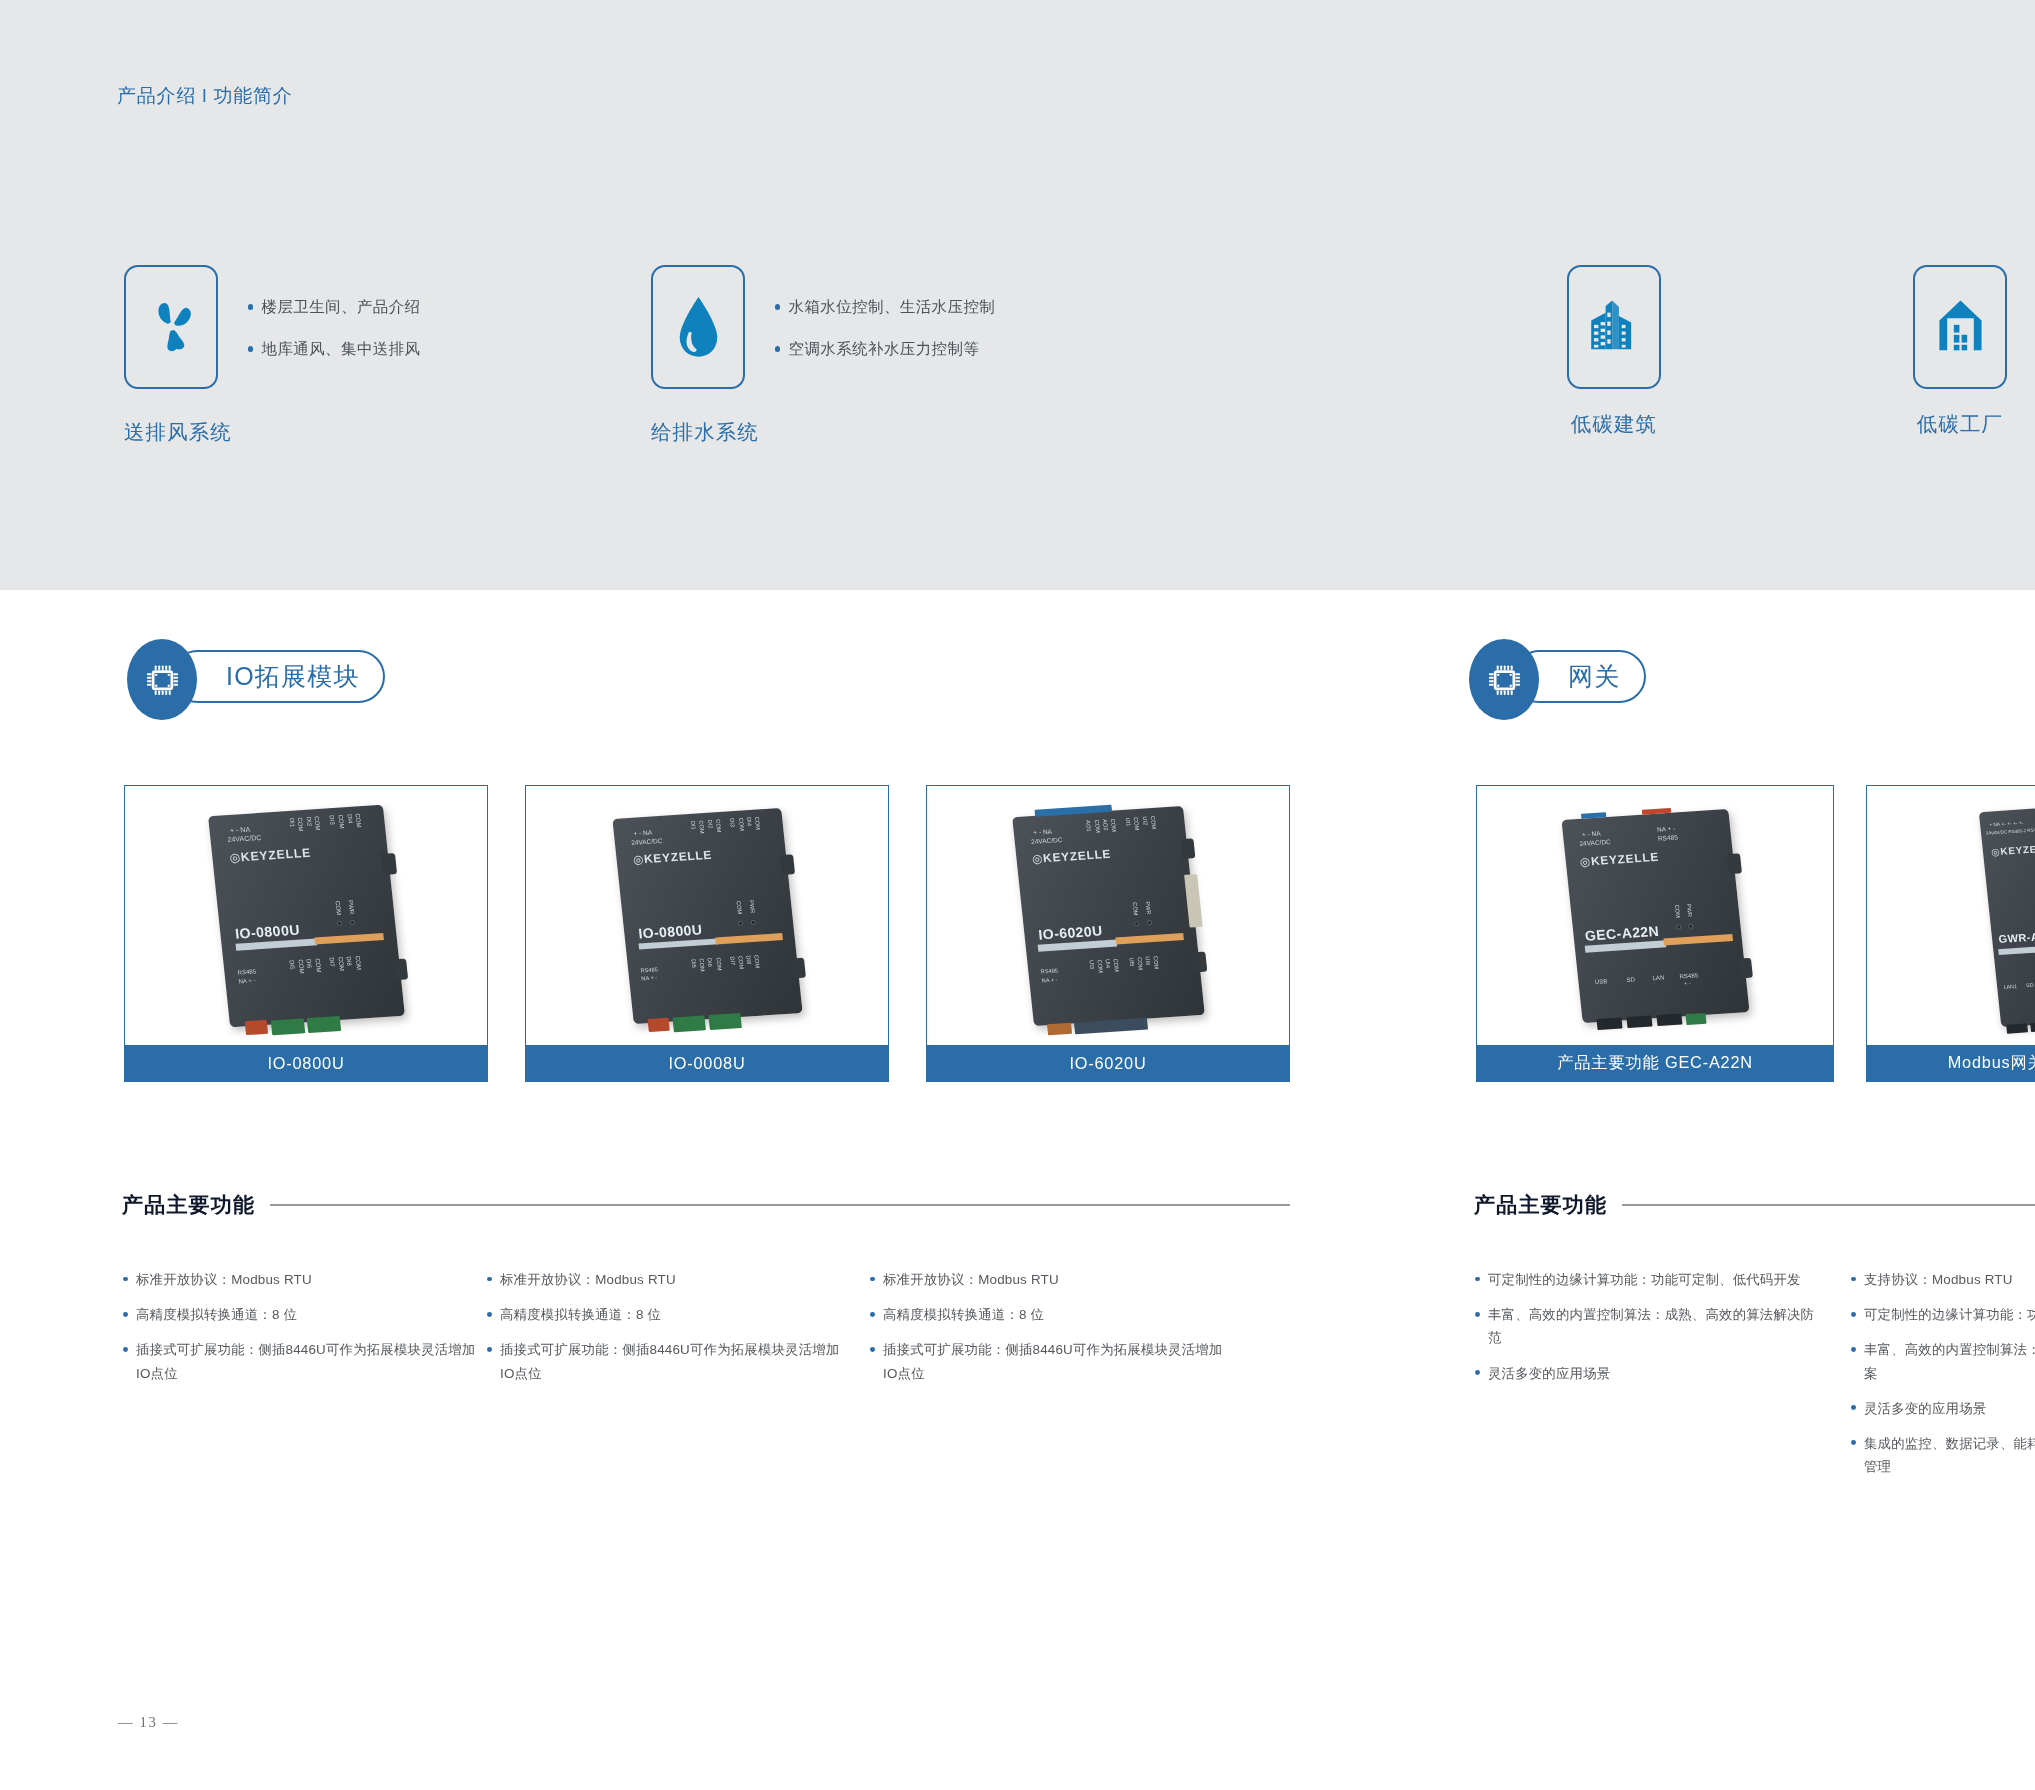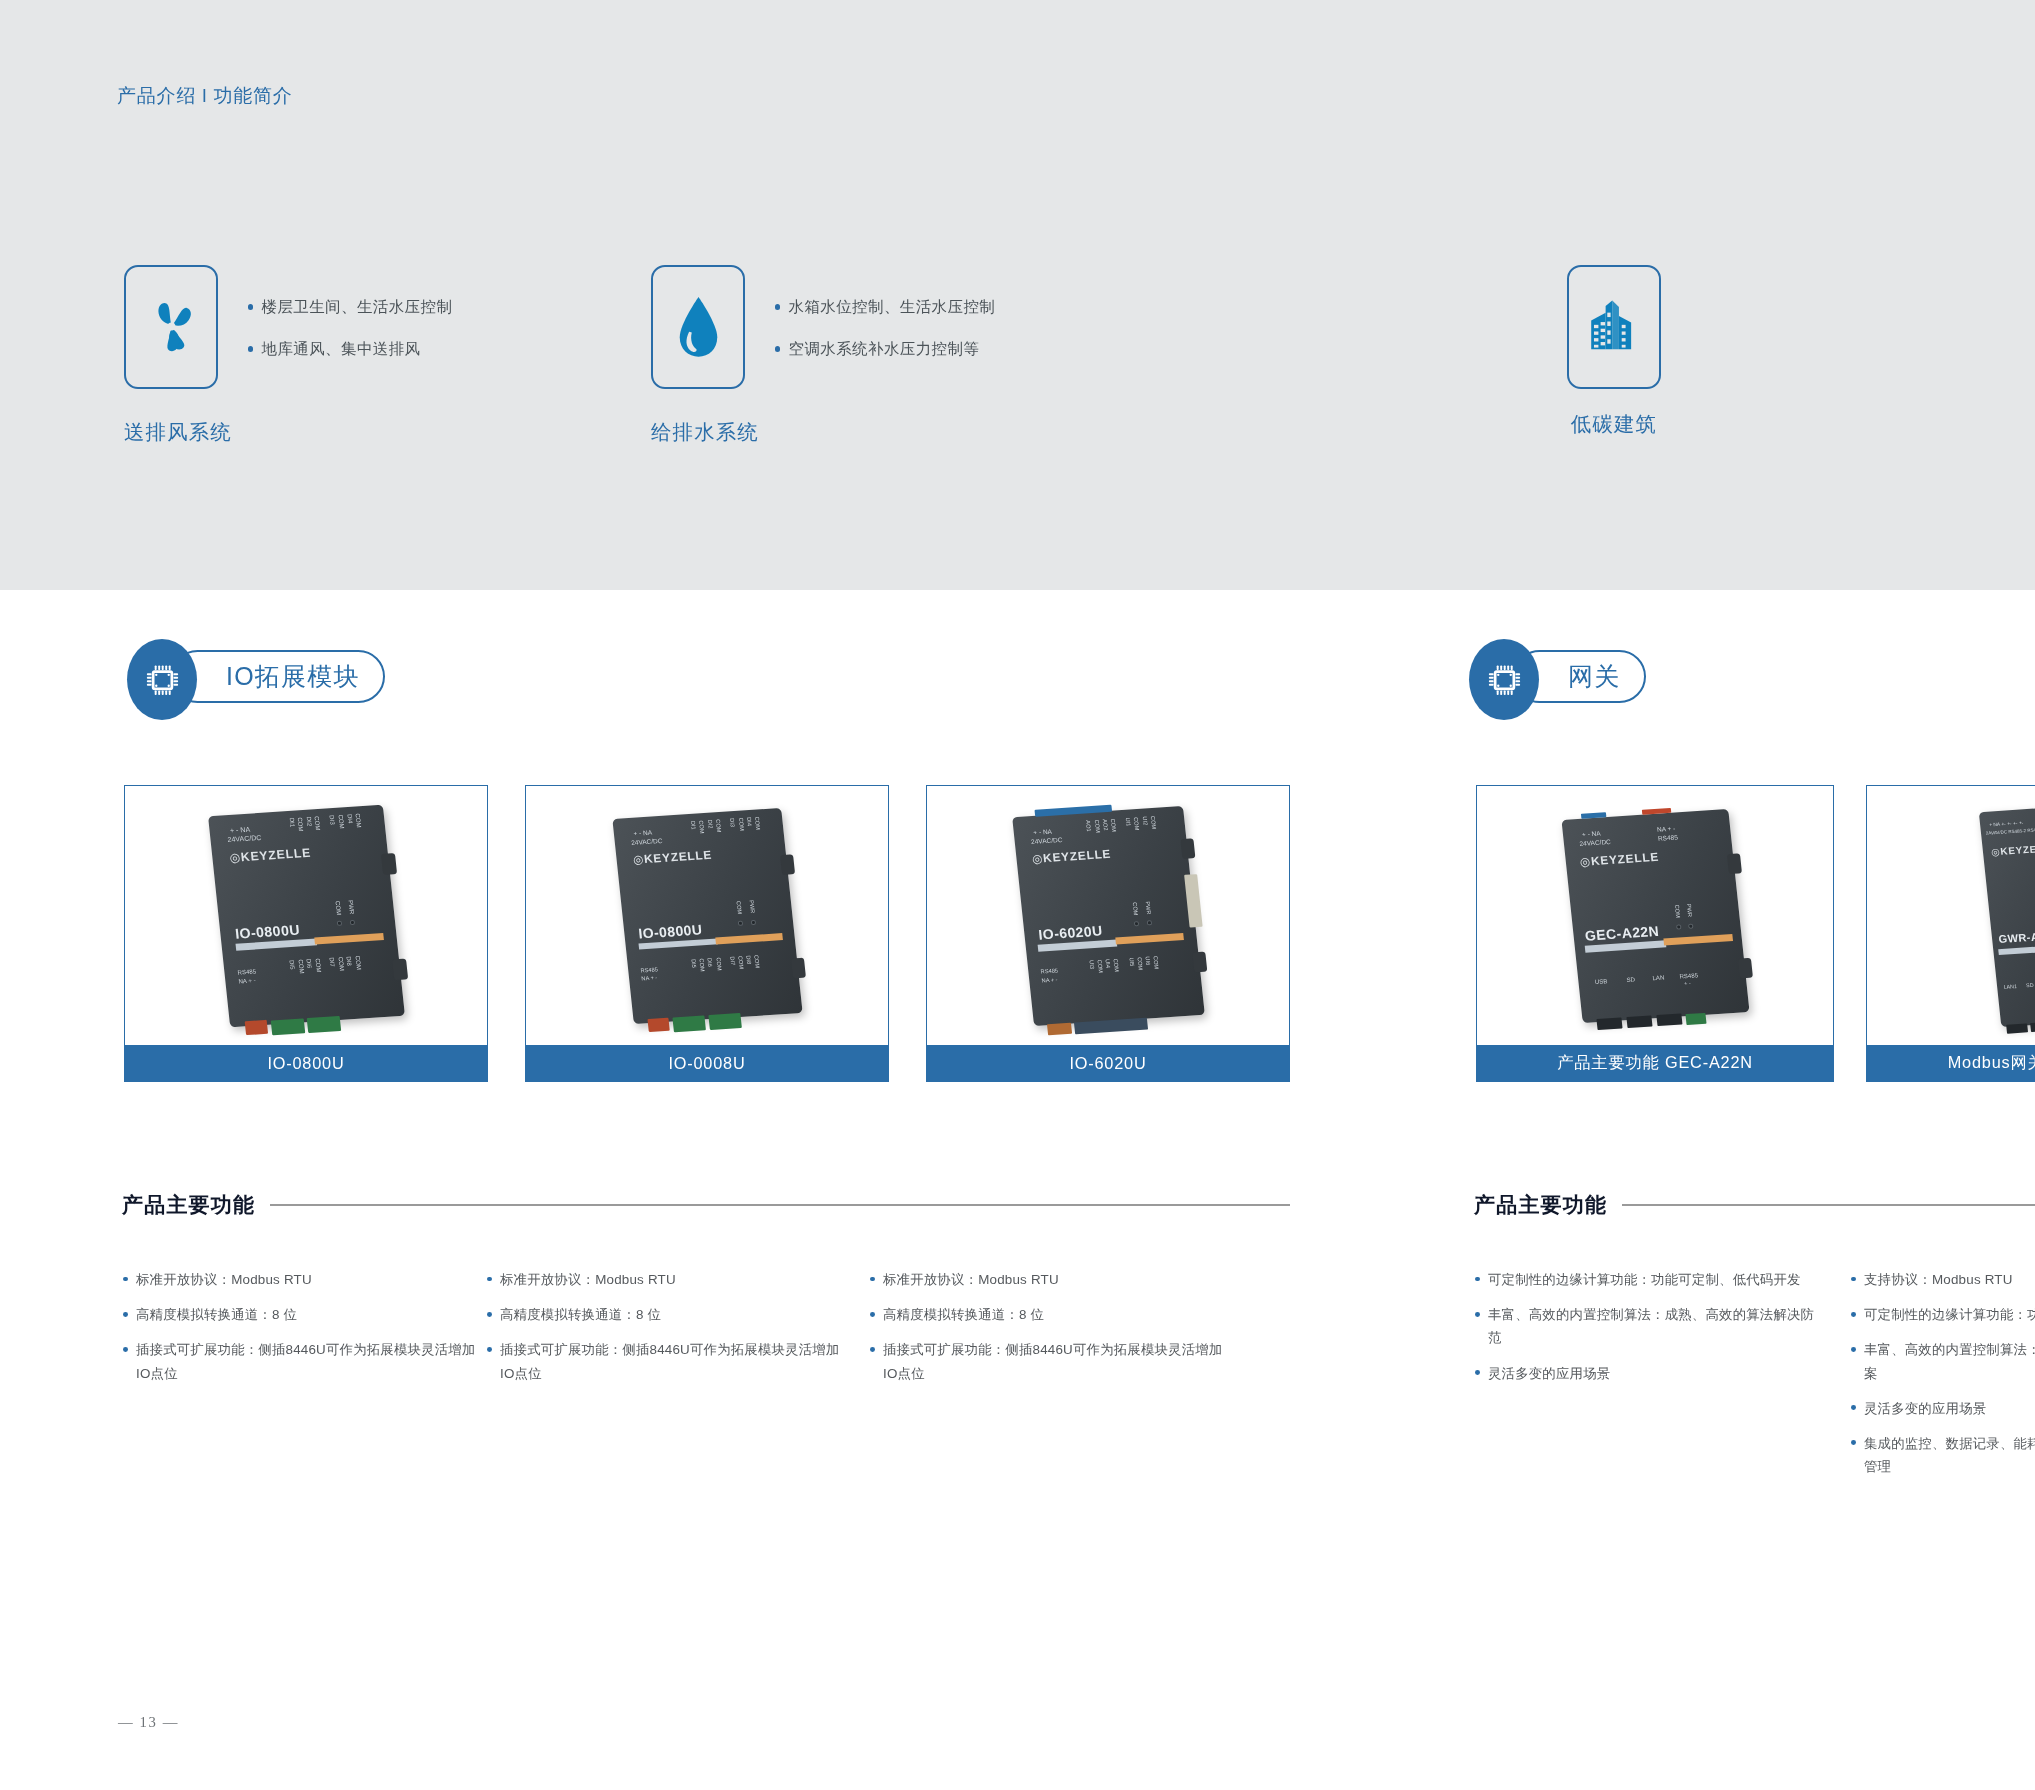--- a/index.html
+++ b/index.html
@@ -138,21 +138,21 @@
           <path d="M48 46 C40 44 34 36 34 27 C34 17 40 11 47 13 C54 15 50 30 50 44 Z" transform="rotate(-10 50 50)"></path>
           <path d="M52 46 C60 44 66 36 66 27 C66 17 60 11 53 13 C46 15 50 30 50 44 Z" transform="rotate(35 50 50)"></path>
           <path d="M48 54 C40 56 34 64 34 73 C34 83 40 89 47 87 C54 85 50 70 50 56 Z" transform="rotate(-35 50 50)"></path>
           <path d="M52 54 C60 56 66 64 66 73 C66 83 60 89 53 87 C46 85 50 70 50 56 Z" transform="rotate(10 50 50)"></path>
           <circle cx="50" cy="50" r="6" fill="#e5e7e8"></circle>
         </g>
       </svg>
       </span>
     </div>
     <ul class="appbullets">
-      <li>楼层卫生间、生活水压控制</li>
+      <li>楼层卫生间、产品介绍</li>
       <li>地库通风、集中送排风</li>
     </ul>
     <div class="applabel">送排风系统</div>
   </div>
 
   <div class="appblk" style="left:651px; top:265px;">
     <div class="appbox">
       <span>
       <svg width="61" height="67" viewBox="0 0 80 100">
         <path d="M40 6 C40 6 68 46 68 66 C68 84 55 95 40 95 C25 95 12 84 12 66 C12 46 40 6 40 6 Z" fill="#0f81bd"></path>
@@ -194,20 +194,37 @@
             <rect x="63" y="76" width="7" height="6"></rect>
                 <rect x="63" y="88" width="7" height="5"></rect>
           </g>
         </g>
       </svg>
       </span>
     </div>
     <div class="seclabel">低碳建筑</div>
   </div>
 
+  <div class="secblk" style="left:1913px; top:265px; width:94px;">
+    <div class="secbox">
+      <span>
+      <svg width="57" height="61" viewBox="0 0 100 110">
+        <g fill="#0f81bd">
+          <path d="M50 8 L88 44 L88 98 L74 98 L74 40 L26 40 L26 98 L12 98 L12 44 Z"></path>
+          <rect x="38" y="52" width="10" height="14"></rect>
+              <rect x="38" y="70" width="10" height="14"></rect>
+          <rect x="38" y="88" width="10" height="10"></rect>
+          <rect x="52" y="70" width="10" height="14"></rect>
+              <rect x="52" y="88" width="10" height="10"></rect>
+        </g>
+      </svg>
+      </span>
+    </div>
+    <div class="seclabel">低碳工厂</div>
+  </div>
 
   <div class="badge" style="left:127px; top:639px;">
     <div class="badge-pill">
       <span class="badge-text">IO拓展模块</span>
     </div>
     <div class="badge-chip">
       <svg width="39" height="39" viewBox="0 0 100 100">
         <g fill="#ffffff">
           <rect x="26" y="30" width="48" height="44" rx="4" fill="none" stroke="#fff" stroke-width="7"></rect>
           <circle cx="34" cy="38" r="3"></circle>

